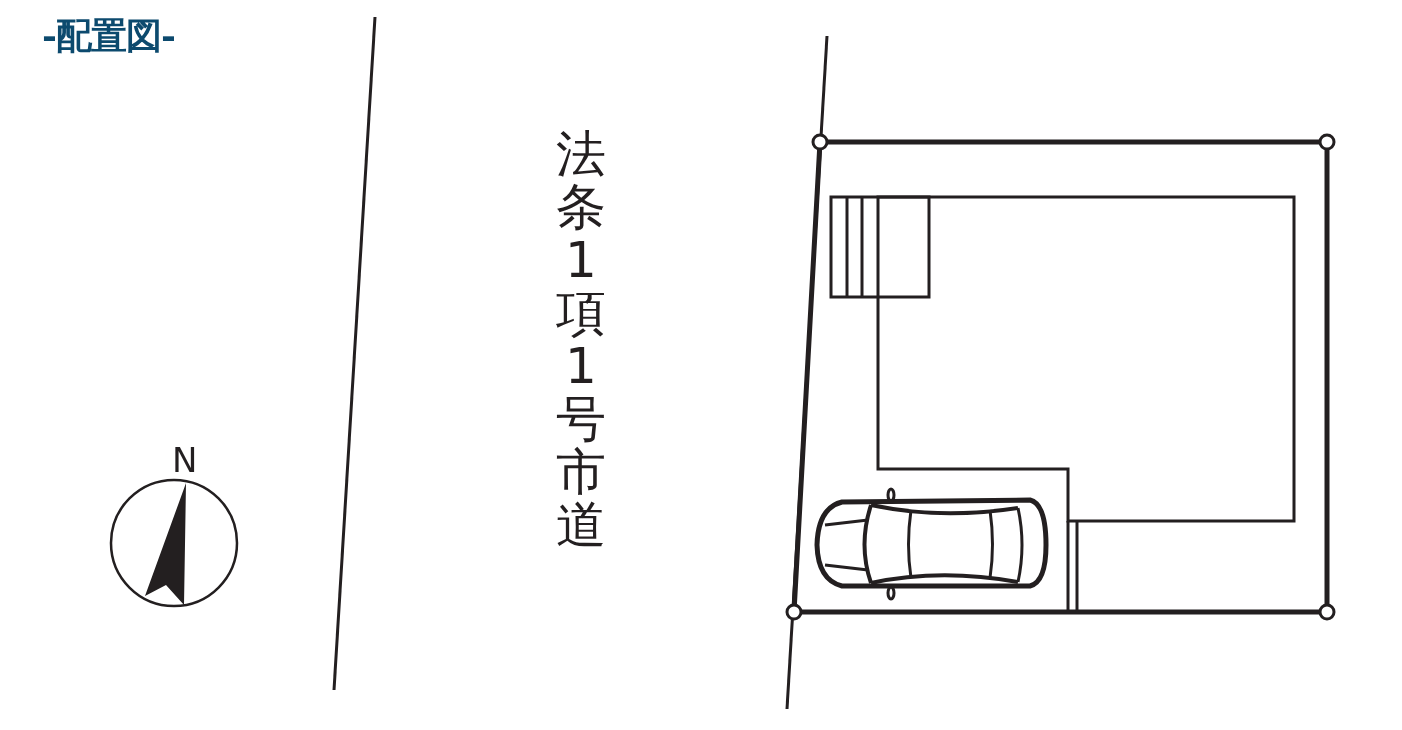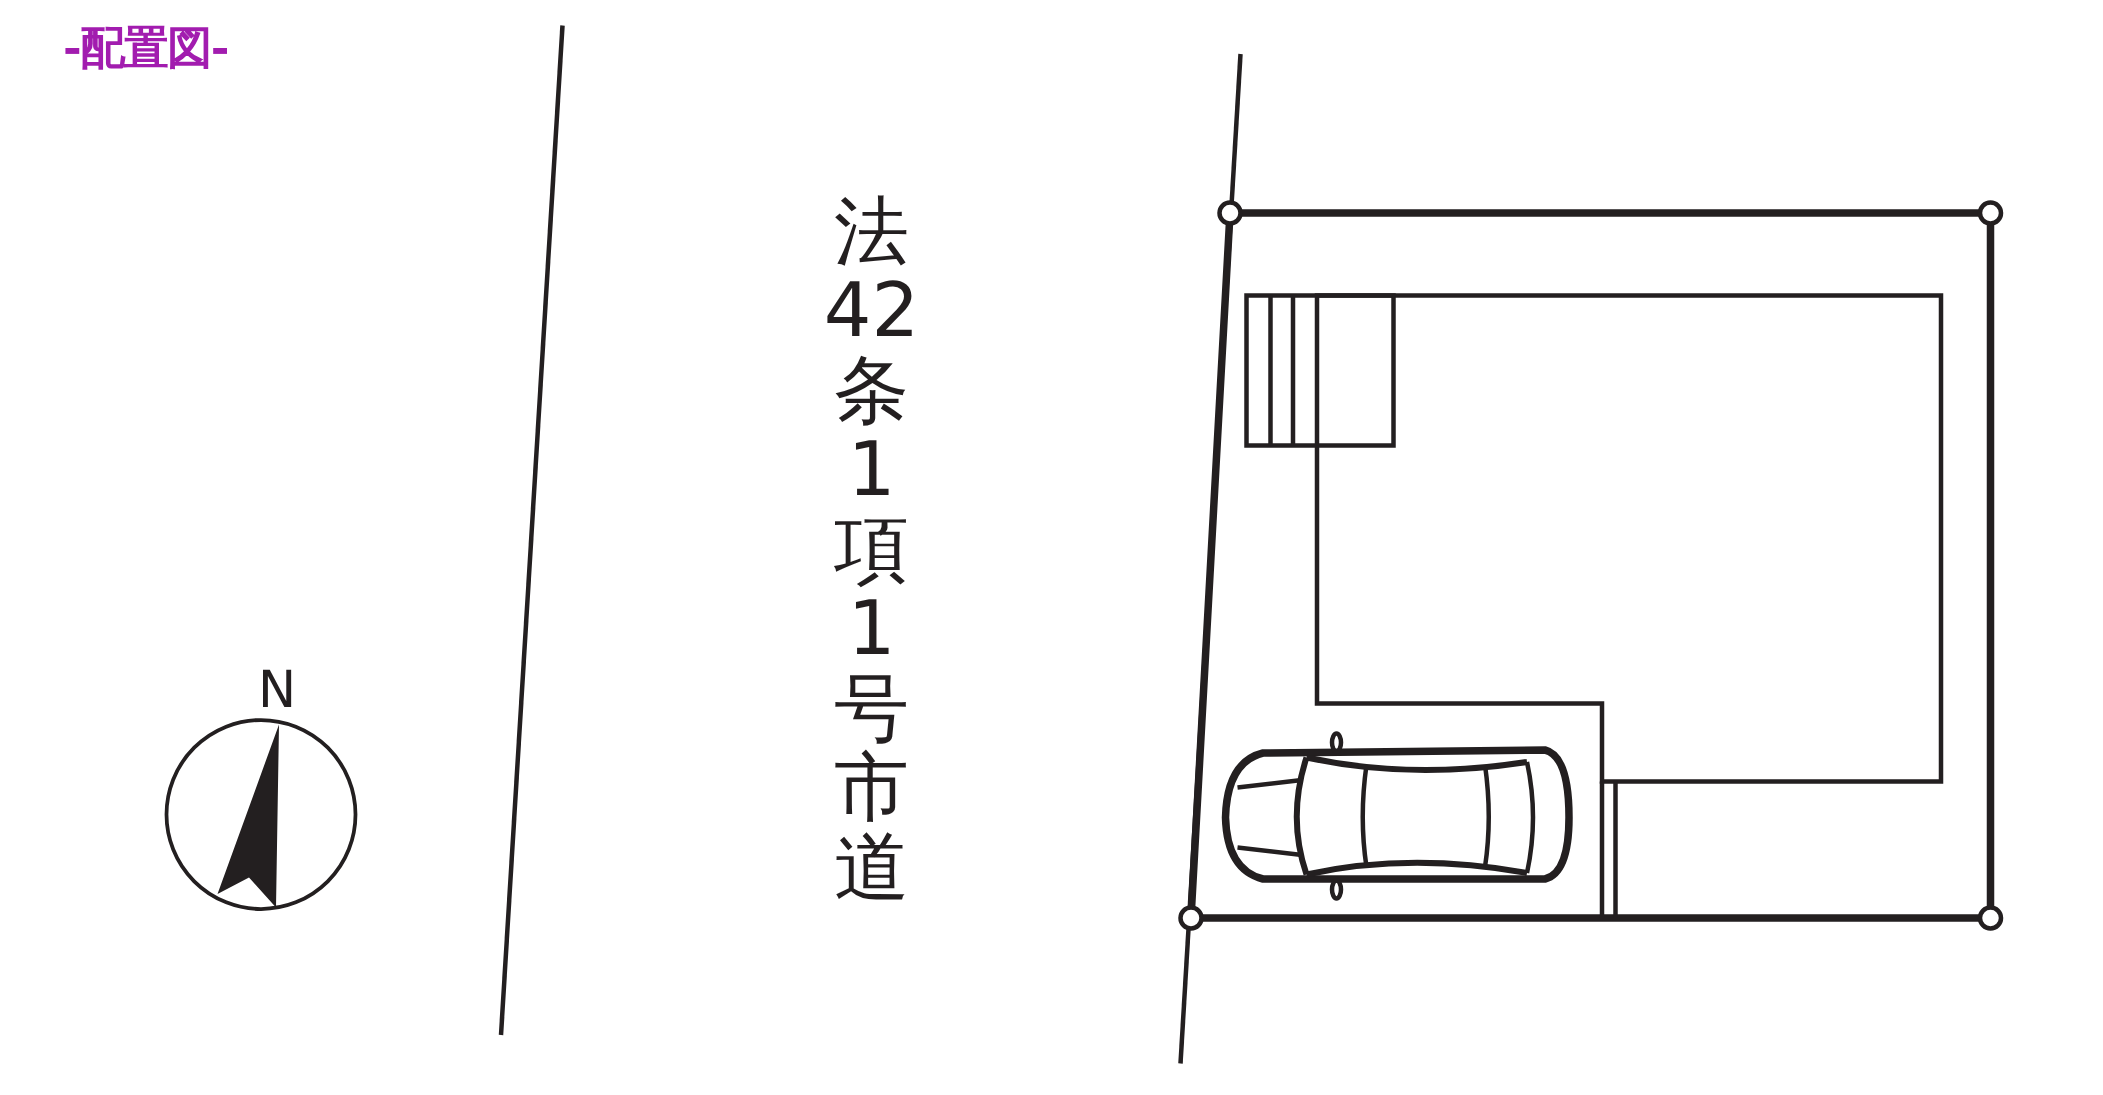--- a/index.html
+++ b/index.html
@@ -1,41 +1,40 @@
 <!DOCTYPE html>
 <html><head>
 <meta charset="utf-8">
 <style>
   html, body { margin: 0; padding: 0; background: #ffffff; }
   body { width: 1402px; height: 730px; position: relative; overflow: hidden; }
   .title {
     position: absolute; left: 42px; top: 12px;
     font-family: "DejaVu Serif", serif; font-weight: bold;
-    font-size: 30px; color: #a21caf; letter-spacing: -1px;
+    font-size: 36px; color: #0c4a6e; letter-spacing: -1px;
   }
   .road-label {
     position: absolute; left: 536px; top: 128px; width: 90px;
     font-family: "DejaVu Sans", sans-serif; font-size: 50px;
     line-height: 53px; color: #231f20; text-align: center;
   }
   .road-label span { display: block; }
   .north {
     position: absolute; left: 172px; top: 440px;
     font-family: "DejaVu Sans", sans-serif; font-size: 34px; color: #231f20;
   }
   svg.plan { position: absolute; left: 0; top: 0; }
 </style>
 </head>
 <body>
 
 <div class="title">-配置図-</div>
 
 <div class="road-label">
   <span>法</span>
-  <span>42</span>
   <span>条</span>
   <span>1</span>
   <span>項</span>
   <span>1</span>
   <span>号</span>
   <span>市</span>
   <span>道</span>
 </div>
 
 <div class="north">N</div>

